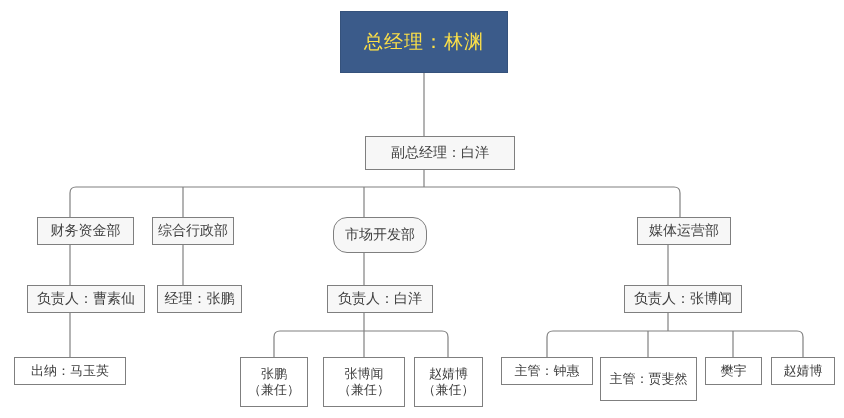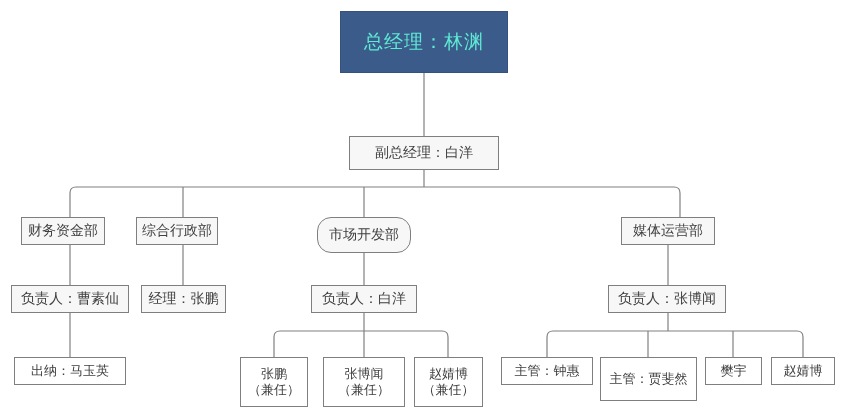--- a/index.html
+++ b/index.html
@@ -33,29 +33,30 @@
     flex-direction: column;
     align-items: center;
     justify-content: center;
     text-align: center;
     line-height: 1.25;
     white-space: nowrap;
   }
   .node-root {
     background: #3b5b8a;
     border: 1px solid #35527c;
-    color: #5eead4;
+    color: #fde047;
     font-size: 19px;
     letter-spacing: 1px;
   }
   .node-plain {
     background: #f7f7f7;
     border: 1px solid #7f7f7f;
     color: #404040;
     font-size: 14px;
+    margin-left: 16px;
   }
   .node-small {
     background: #ffffff;
     border: 1px solid #7f7f7f;
     color: #404040;
     font-size: 13px;
   }
   .node-line2 {
     display: block;
   }
@@ -97,21 +98,21 @@
   </svg>
 
   <div class="node node-root" style="left:340px; top:11px; width:168px; height:62px;">
     <span>总经理：林渊</span>
   </div>
 
   <div class="node node-plain" style="left:349px; top:136px; width:150px; height:34px;">
     <span>副总经理：白洋</span>
   </div>
 
-  <div class="node node-plain" style="left:21px; top:217px; width:84px; height:28px;">
+  <div class="node node-plain" style="left:21px; top:217px; width:97px; height:28px;">
     <span>财务资金部</span>
   </div>
   <div class="node node-plain" style="left:136px; top:217px; width:82px; height:28px;">
     <span>综合行政部</span>
   </div>
   <div class="node node-plain" style="left:317px; top:217px; width:94px; height:36px;border-radius:14px;">
     <span>市场开发部</span>
   </div>
   <div class="node node-plain" style="left:621px; top:217px; width:94px; height:28px;">
     <span>媒体运营部</span>

